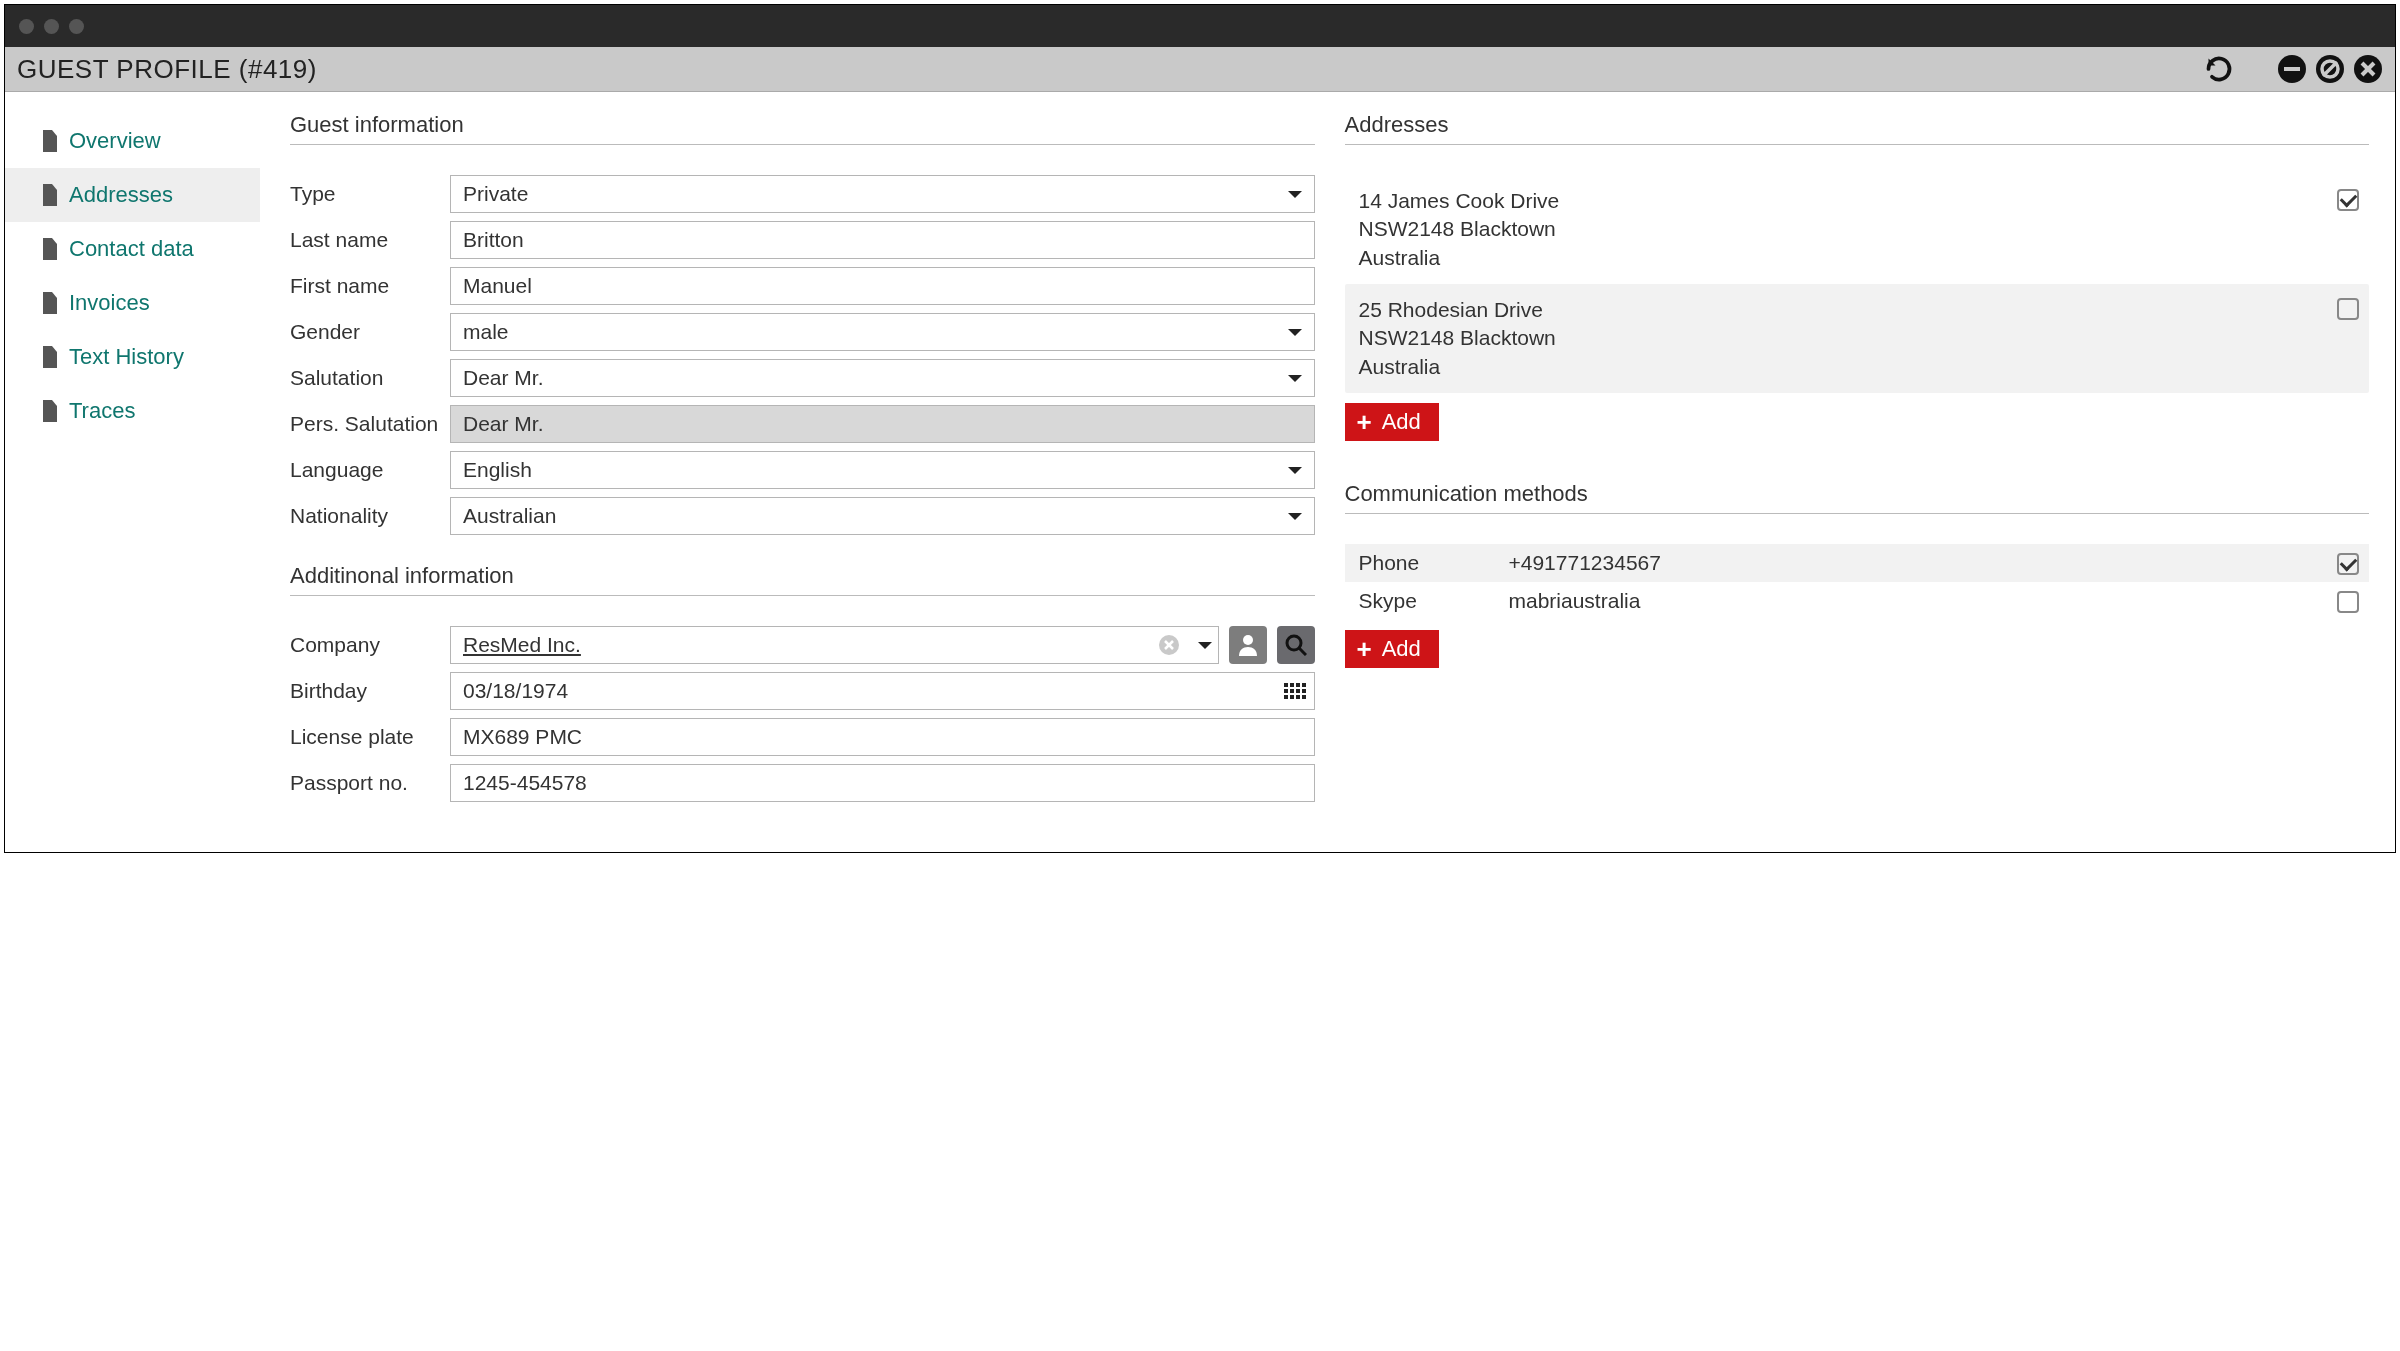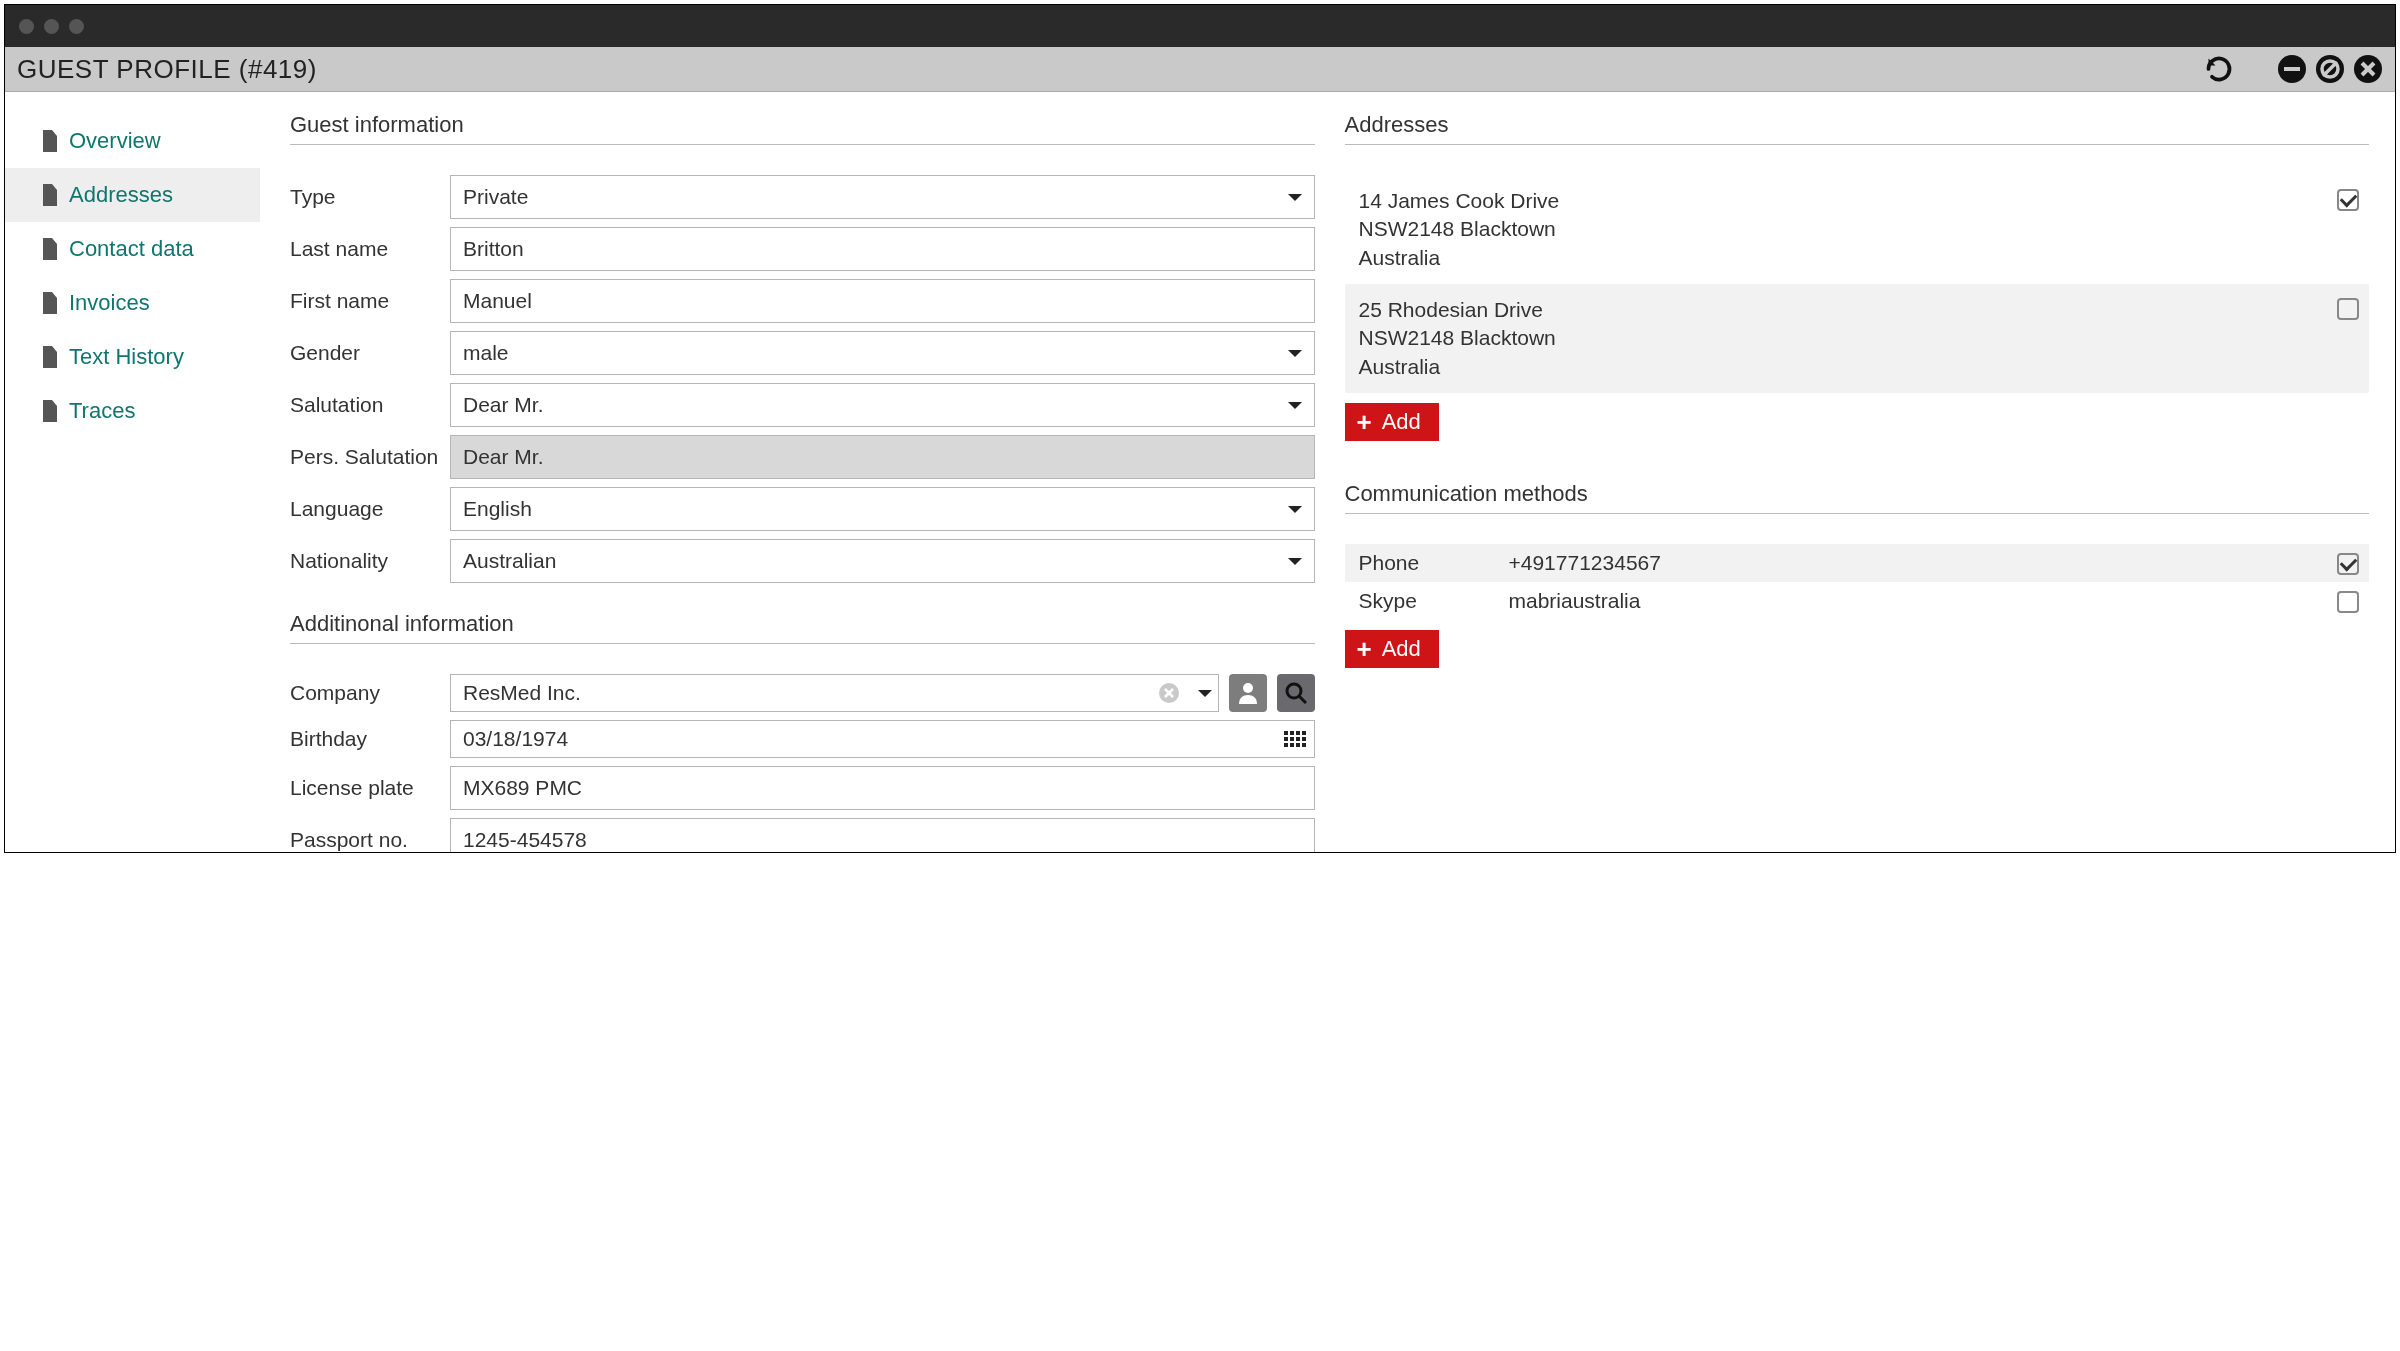--- a/index.html
+++ b/index.html
@@ -118,21 +118,21 @@
       margin-bottom: 8px;
     }
     .form-label {
       width: 160px;
       flex-shrink: 0;
       font-size: 21px;
       color: #333;
     }
     .form-input, .form-select, .form-readonly {
       flex: 1;
-      height: 44px;
+      height: 38px;
       border: 1px solid #b5b5b5;
       padding: 0 12px;
       font-size: 21px;
       color: #333;
       background: #fff;
       position: relative;
       display: flex;
       align-items: center;
       justify-content: space-between;
     }
@@ -155,20 +155,21 @@
       outline: none;
     }
     .section-gap {
       margin-top: 28px;
     }
     .company-row .form-input-wrap {
       flex: 1;
       display: flex;
       gap: 10px;
       align-items: center;
+      text-decoration: underline;
     }
     .company-combo {
       flex: 1;
       height: 38px;
       border: 1px solid #b5b5b5;
       padding: 0 6px 0 12px;
       display: flex;
       align-items: center;
       justify-content: space-between;
       font-size: 21px;

